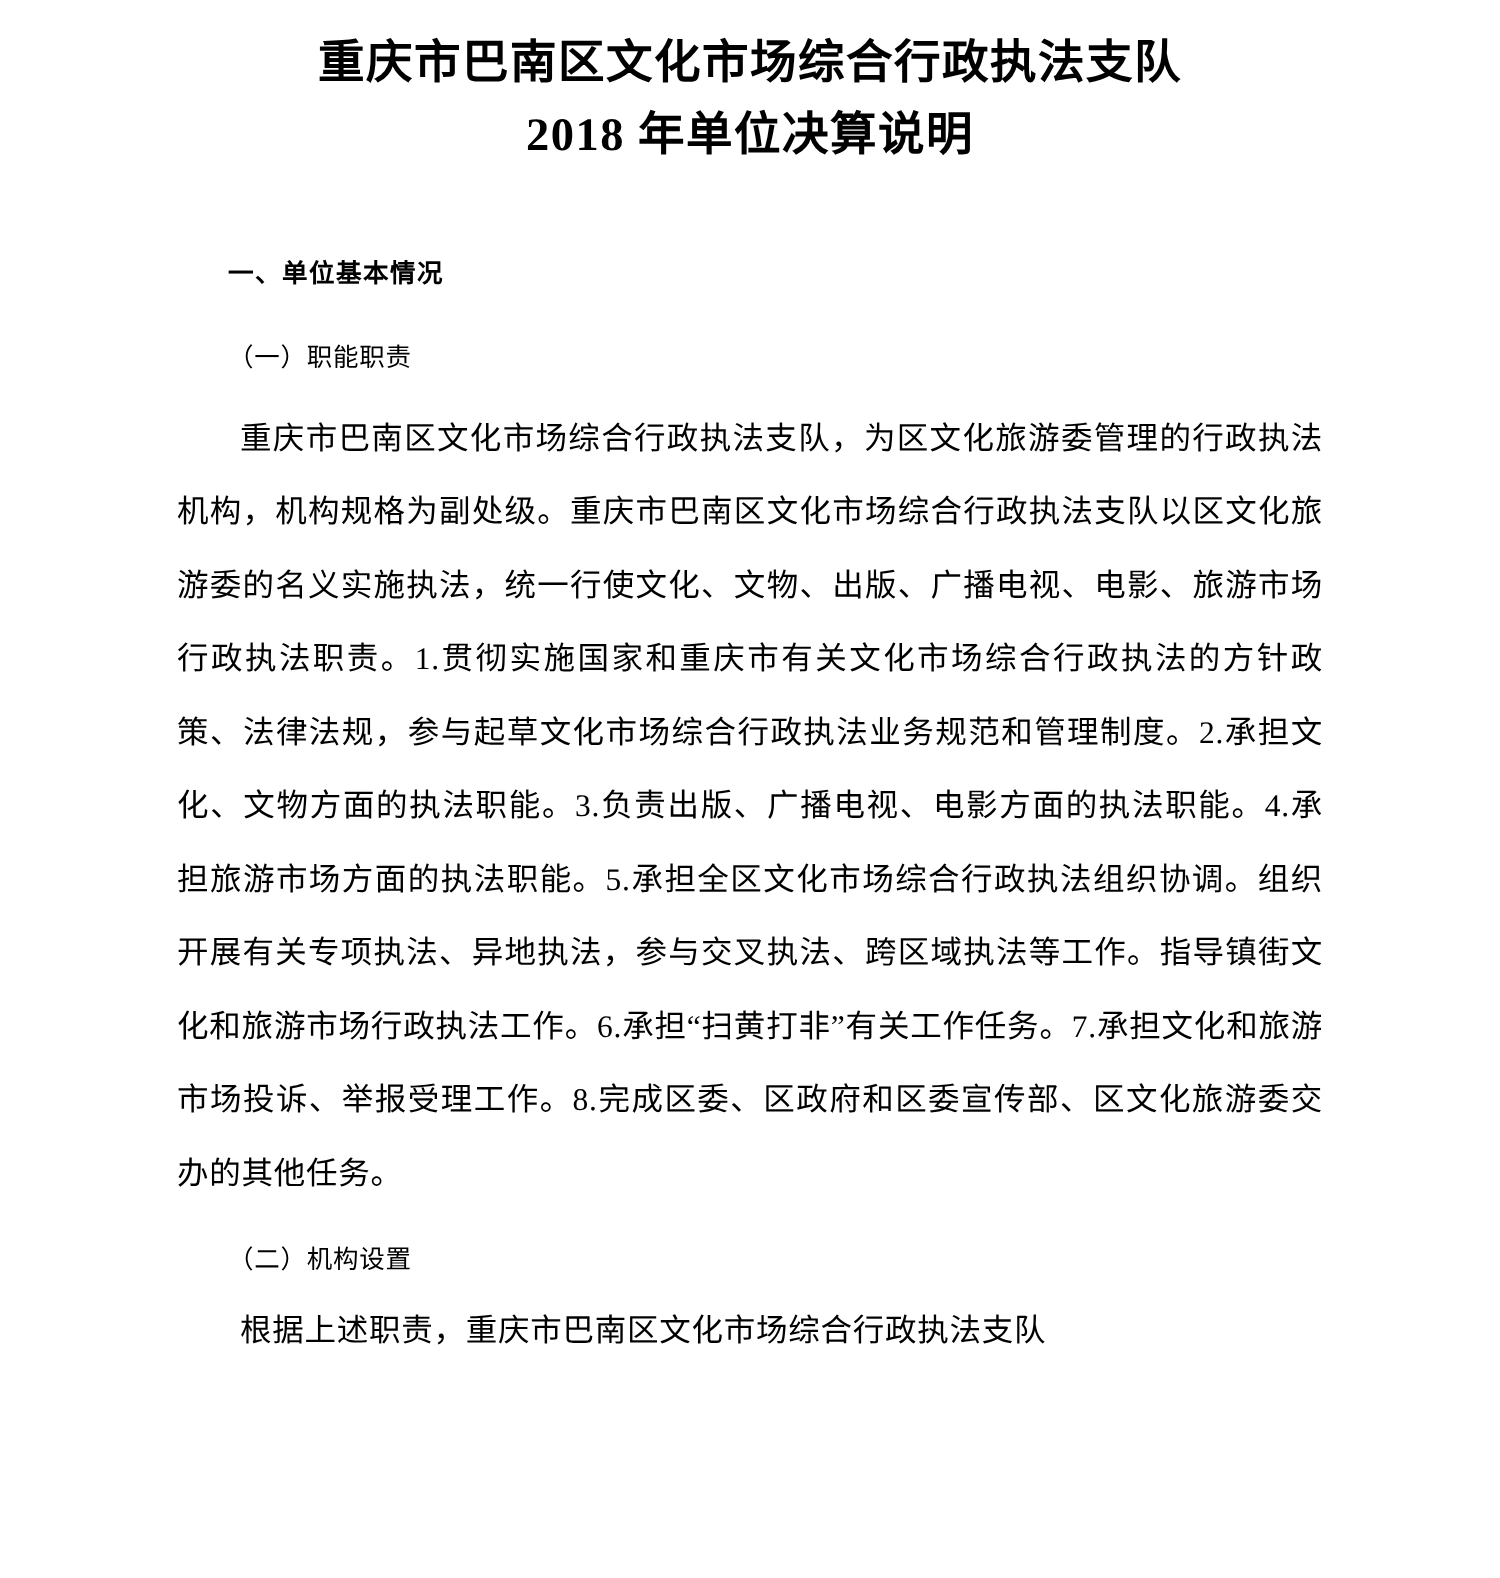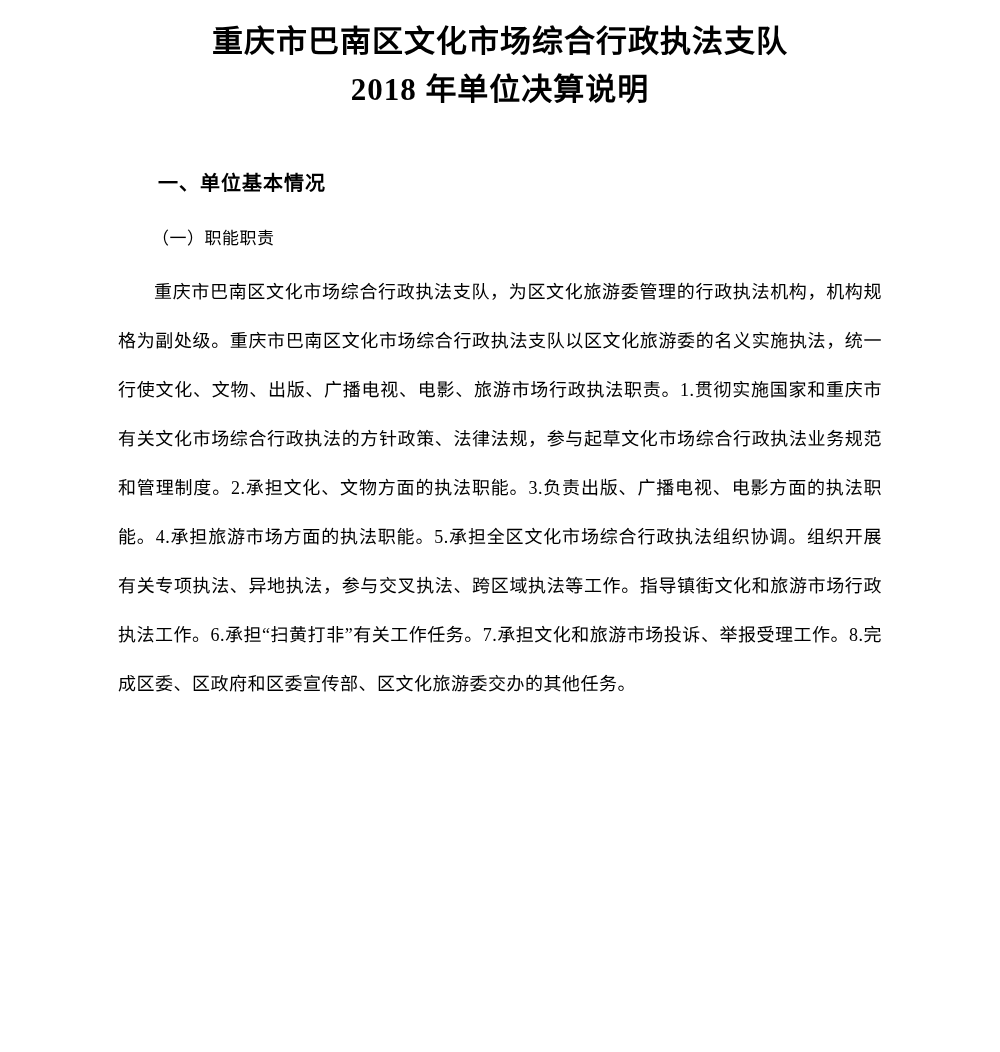--- a/index.html
+++ b/index.html
@@ -27,36 +27,36 @@
     font-weight: bold;
     letter-spacing: 1px;
     line-height: 48px;
     margin: 8px 0 0 0;
   }
   .doc-title .line {
     display: block;
     white-space: nowrap;
   }
   .section-heading {
-    font-size: 20px;
+    font-size: 17px;
     font-weight: bold;
     line-height: 46px;
     margin-top: 46px;
     text-indent: 2em;
     letter-spacing: 1px;
   }
   .sub-heading {
     font-size: 17px;
     line-height: 46px;
     margin-top: 10px;
     text-indent: 2em;
     letter-spacing: 0.5px;
   }
   .body-par {
-    font-size: 18px;
+    font-size: 21px;
     line-height: 49px;
     margin-top: 6px;
     text-indent: 2em;
     text-align: justify;
     text-justify: inter-ideograph;
     letter-spacing: 0.5px;
   }
   .body-par.tight {
     margin-top: 0;
   }
@@ -70,15 +70,17 @@
     <span class="line">重庆市巴南区文化市场综合行政执法支队</span>
     <span class="line">2018 年单位决算说明</span>
   </div>
 
   <div class="section-heading">一、单位基本情况</div>
 
   <div class="sub-heading">（一）职能职责</div>
 
   <div class="body-par">重庆市巴南区文化市场综合行政执法支队，为区文化旅游委管理的行政执法机构，机构规格为副处级。重庆市巴南区文化市场综合行政执法支队以区文化旅游委的名义实施执法，统一行使文化、文物、出版、广播电视、电影、旅游市场行政执法职责。1.贯彻实施国家和重庆市有关文化市场综合行政执法的方针政策、法律法规，参与起草文化市场综合行政执法业务规范和管理制度。2.承担文化、文物方面的执法职能。3.负责出版、广播电视、电影方面的执法职能。4.承担旅游市场方面的执法职能。5.承担全区文化市场综合行政执法组织协调。组织开展有关专项执法、异地执法，参与交叉执法、跨区域执法等工作。指导镇街文化和旅游市场行政执法工作。6.承担“扫黄打非”有关工作任务。7.承担文化和旅游市场投诉、举报受理工作。8.完成区委、区政府和区委宣传部、区文化旅游委交办的其他任务。</div>
 
+  <div class="sub-heading">（二）机构设置</div>
 
+  <div class="body-par tight">根据上述职责，重庆市巴南区文化市场综合行政执法支队</div>
 
 </div>
 
 </body></html>

